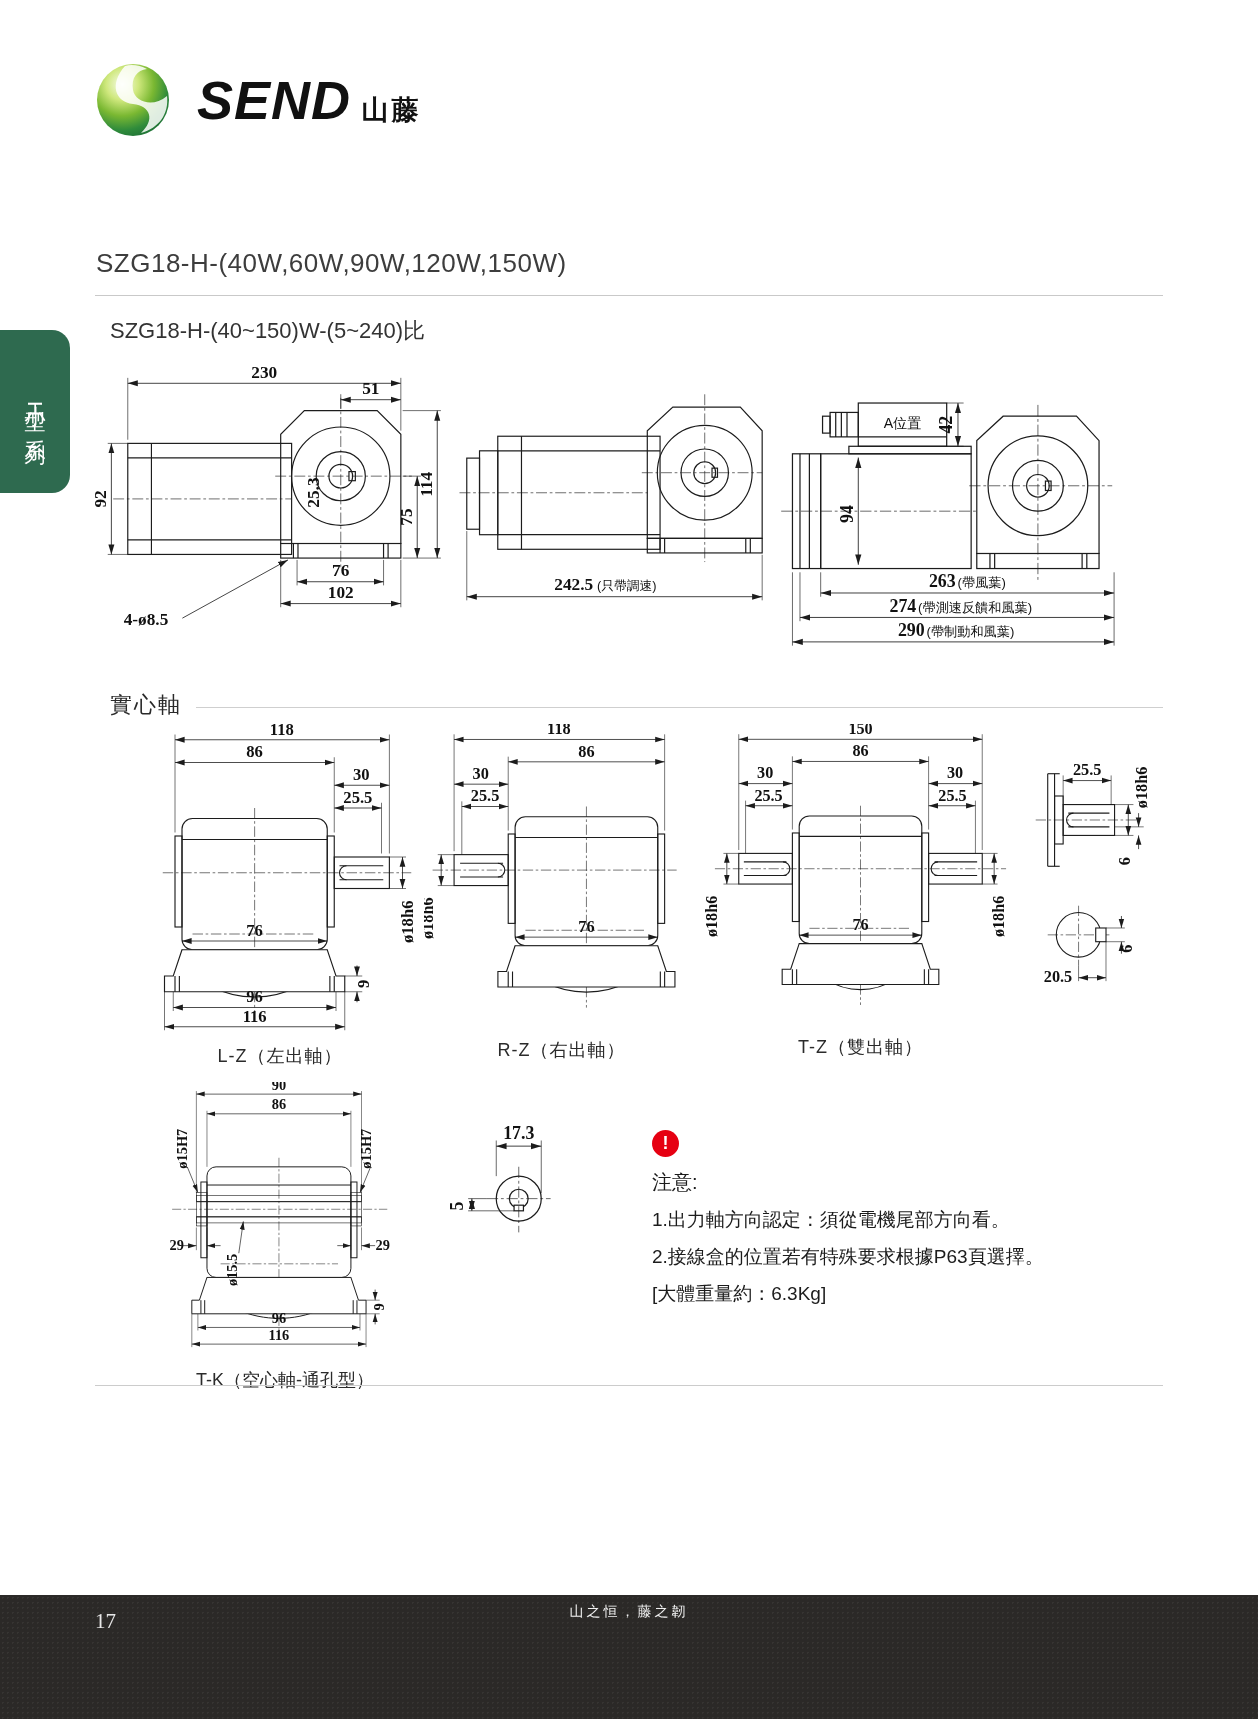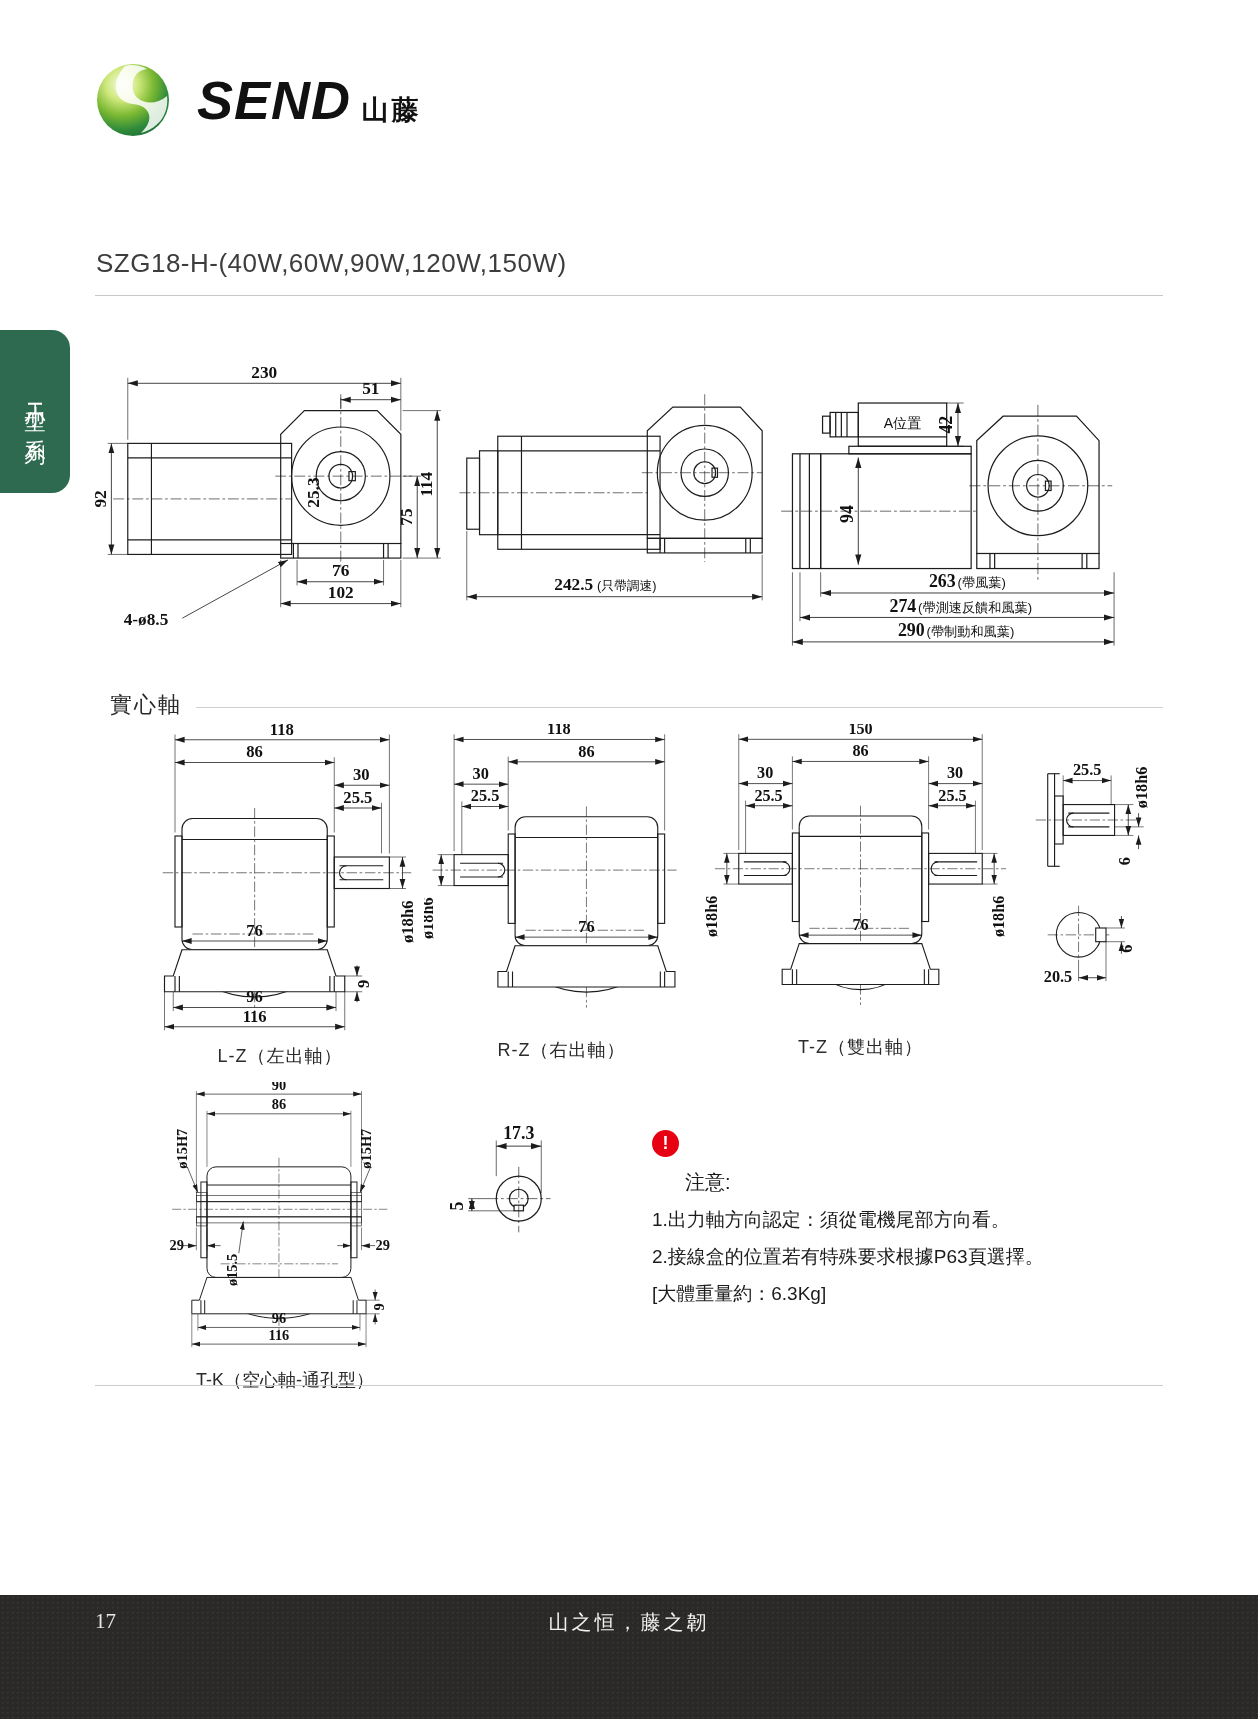--- a/index.html
+++ b/index.html
@@ -25,27 +25,27 @@
   .hollow-head{top:1056px;}
   .row2{position:absolute;left:140px;top:724px;display:flex;gap:4px;align-items:flex-start;}
   .col{display:flex;flex-direction:column;align-items:center;}
   .dlabel{margin-top:8px;font-size:18px;color:#2b2b2b;letter-spacing:1px;}
   .tk-svg{position:absolute;left:160px;top:1082px;}
   .tk-label{position:absolute;left:160px;top:1368px;width:250px;text-align:center;font-size:18px;color:#2b2b2b;}
   .tkd-svg{position:absolute;left:440px;top:1118px;}
   
   .notes{position:absolute;left:652px;top:1130px;width:480px;}
   .alert{width:27px;height:27px;border-radius:50%;background:var(--alert-red,#e60012);color:#fff;display:flex;align-items:center;justify-content:center;font-weight:bold;font-size:18px;margin-bottom:12px;}
-  .notes-title{font-size:20px;color:#1c1c1c;margin-bottom:8px;margin-left:33px;}
+  .notes-title{font-size:20px;color:#1c1c1c;margin-bottom:8px;}
   .note-line{font-size:19px;color:#1c1c1c;margin-top:11px;}
   .rule-bottom{position:absolute;left:95px;top:1385px;width:1068px;height:1px;background:#ccc;}
   
   .footer{position:absolute;left:0;top:1595px;width:1258px;height:124px;background:var(--footer-bg,#2b2927);background-image:radial-gradient(rgba(255,255,255,.05) 1px,transparent 1px);background-size:5px 5px;font-family:Liberation Serif, serif;}
   .page-num{position:absolute;left:95px;top:14px;font-size:21px;color:#e8e8e8;}
-  .slogan{position:absolute;left:0;top:14px;width:100%;text-align:center;font-size:20px;color:#f0f0f0;letter-spacing:3px;}
+  .slogan{position:absolute;left:0;top:8px;width:100%;text-align:center;font-size:14px;color:#f0f0f0;letter-spacing:3px;}
   
   svg{display:block;}
   svg .ln{fill:none;stroke:#1c1c1c;stroke-width:1.3;}
   svg .tn{fill:none;stroke:#1c1c1c;stroke-width:.8;}
   svg .cl{fill:none;stroke:#1c1c1c;stroke-width:.7;stroke-dasharray:12 3 3 3;}
   svg .dm{fill:none;stroke:#1c1c1c;stroke-width:.9;}
   svg .xt{fill:none;stroke:#1c1c1c;stroke-width:.7;}
   svg .wht{fill:#fff;stroke:#1c1c1c;stroke-width:1.3;}
   svg .dt{font-family:"Liberation Serif",serif;font-weight:bold;font-size:19px;fill:#111;text-anchor:middle;}
   svg .dtn{font-family:"Liberation Sans",sans-serif;font-weight:normal;font-size:14px;fill:#111;}
@@ -72,20 +72,21 @@
       <path d="M30,4 C14,22 20,40 38,42 C56,44 60,58 46,71 C64,66 74,52 72,34 C58,46 40,40 38,28 C36,16 42,8 52,7 C45,3 36,2 30,4 z" fill="#ffffff" opacity="0.85"></path>
     </svg>
     <div>
       <span class="wordmark">SEND</span>
       <span class="logo-cn">山藤</span>
     </div>
   </div>
 
   <div class="title">SZG18-H-(40W,60W,90W,120W,150W)</div>
   <div class="rule-top"></div>
+  <div class="subtitle">SZG18-H-(40~150)W-(5~240)比</div>
 
   <div class="tab">
     <span>小型H系列</span>
   </div>
 
   <div class="row1">
 
     <svg width="355" viewBox="0 0 390 310">
       <defs>
           <marker id="a1" markerUnits="userSpaceOnUse" markerWidth="12" markerHeight="9" refX="11" refY="4.5" orient="auto-start-reverse">

